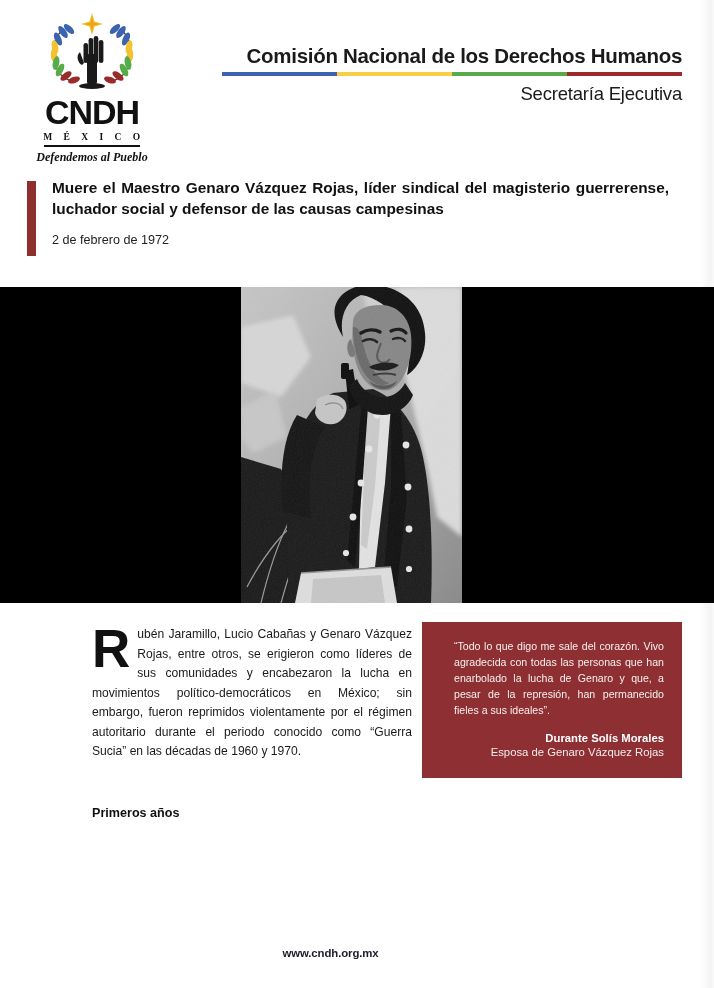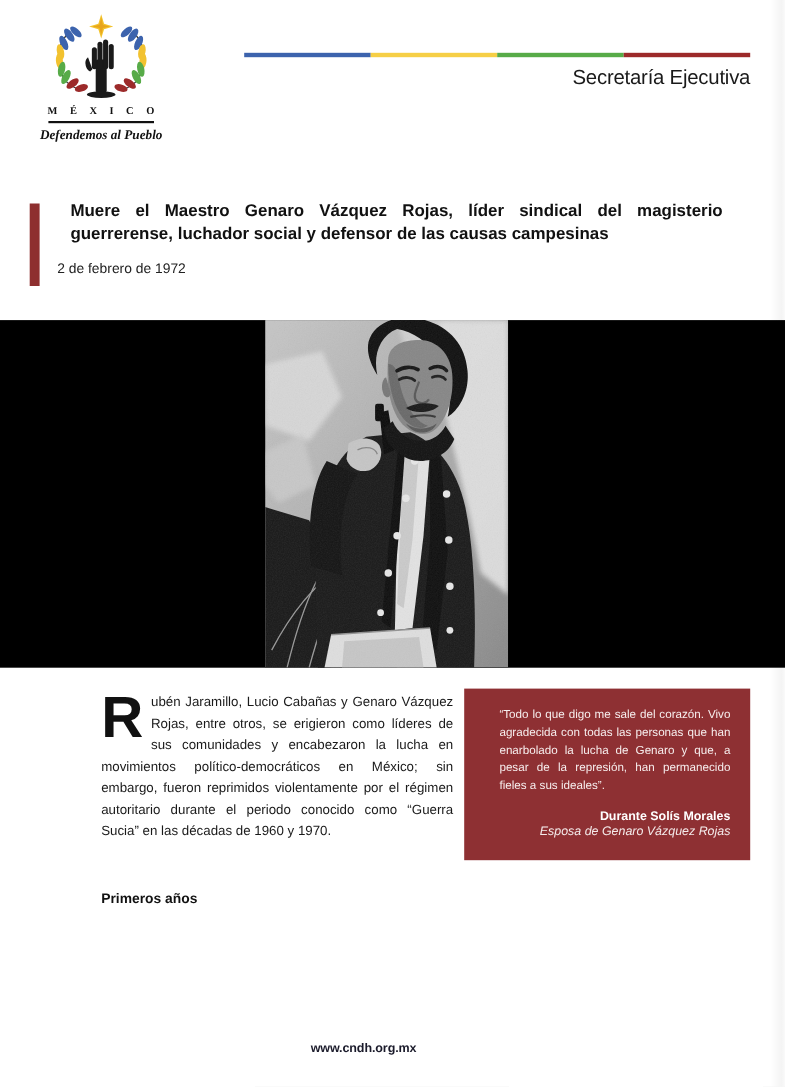--- a/index.html
+++ b/index.html
@@ -133,21 +133,21 @@
     width: 9px;
     height: 75px;
     background: #8e2f2f;
   }
   .headline {
     font-size: 15.4px;
     font-weight: bold;
     line-height: 1.36;
     color: #111111;
     text-align: justify;
-    margin: 12px;
+    margin: 0;
     padding-right: 15px;
   }
   .date-line {
     margin-top: 13px;
     font-size: 12.6px;
     color: #222222;
   }
 
   
   .hero {
@@ -222,21 +222,20 @@
     text-align: right;
     font-size: 11.3px;
     font-weight: bold;
     color: #ffffff;
   }
   .quote-role {
     margin-top: 2px;
     text-align: right;
     font-size: 11.3px;
     color: #f4eaea;
-    font-style: italic;
   }
 
   .section-heading {
     margin: 44px 32px 0 92px;
     font-size: 12.6px;
     font-weight: bold;
     color: #111111;
   }
   .section-body {
     margin: 17px 88px 0 92px;
@@ -310,26 +309,28 @@
             <rect x="59" y="46" width="10" height="30" rx="2"></rect>
             <rect x="55.5" y="35" width="4.6" height="20" rx="2.3"></rect>
             <rect x="60.6" y="30" width="4.6" height="25" rx="2.3"></rect>
             <rect x="65.7" y="28" width="4.6" height="27" rx="2.3"></rect>
             <rect x="70.8" y="32" width="4.6" height="23" rx="2.3"></rect>
             <path d="M52 44 q-3.5 3 -2 8 q1.2 4 4 5 l2 -2 z"></path>
             <ellipse cx="64" cy="78" rx="13" ry="3" fill="#1a1a1a"></ellipse>
           </g>
         </svg>
       </div>
+      <div class="logo-cndh">CNDH</div>
       <div class="logo-mexico">M É X I C O</div>
       <div class="logo-rule"></div>
       <div class="logo-lema">Defendemos al Pueblo</div>
     </div>
 
     <div class="header-text">
+      <div class="inst-name">Comisión Nacional de los Derechos Humanos</div>
       <div class="color-bar">
         <span style="background:#3c63ad"></span>
         <span style="background:#f6cf46"></span>
         <span style="background:#57ab48"></span>
         <span style="background:#9c2a2a"></span>
       </div>
       <div class="sub-name">Secretaría Ejecutiva</div>
     </div>
   </div>
 

